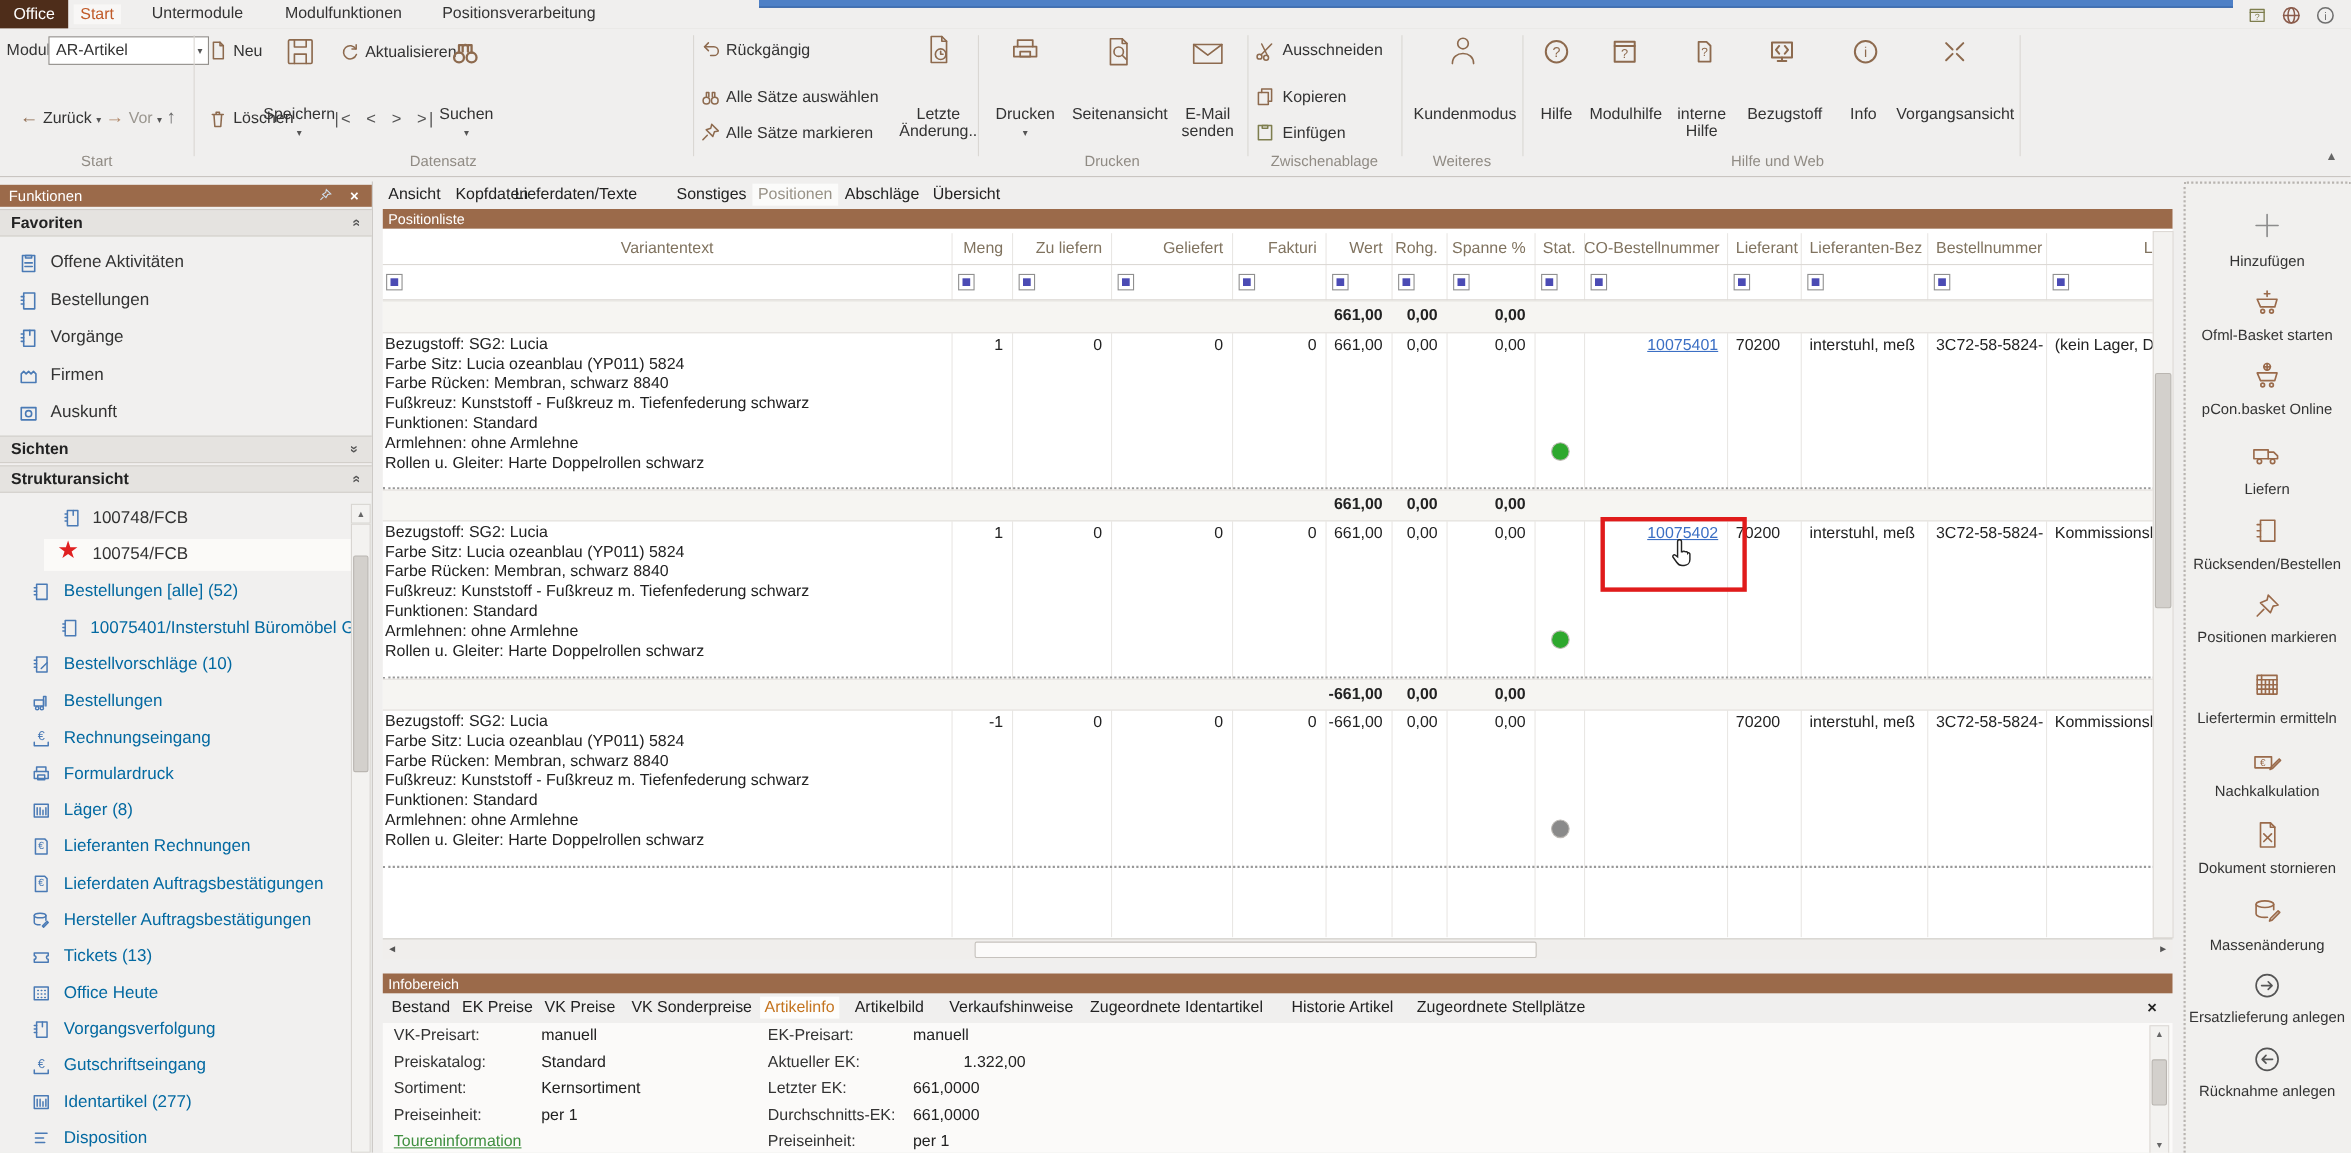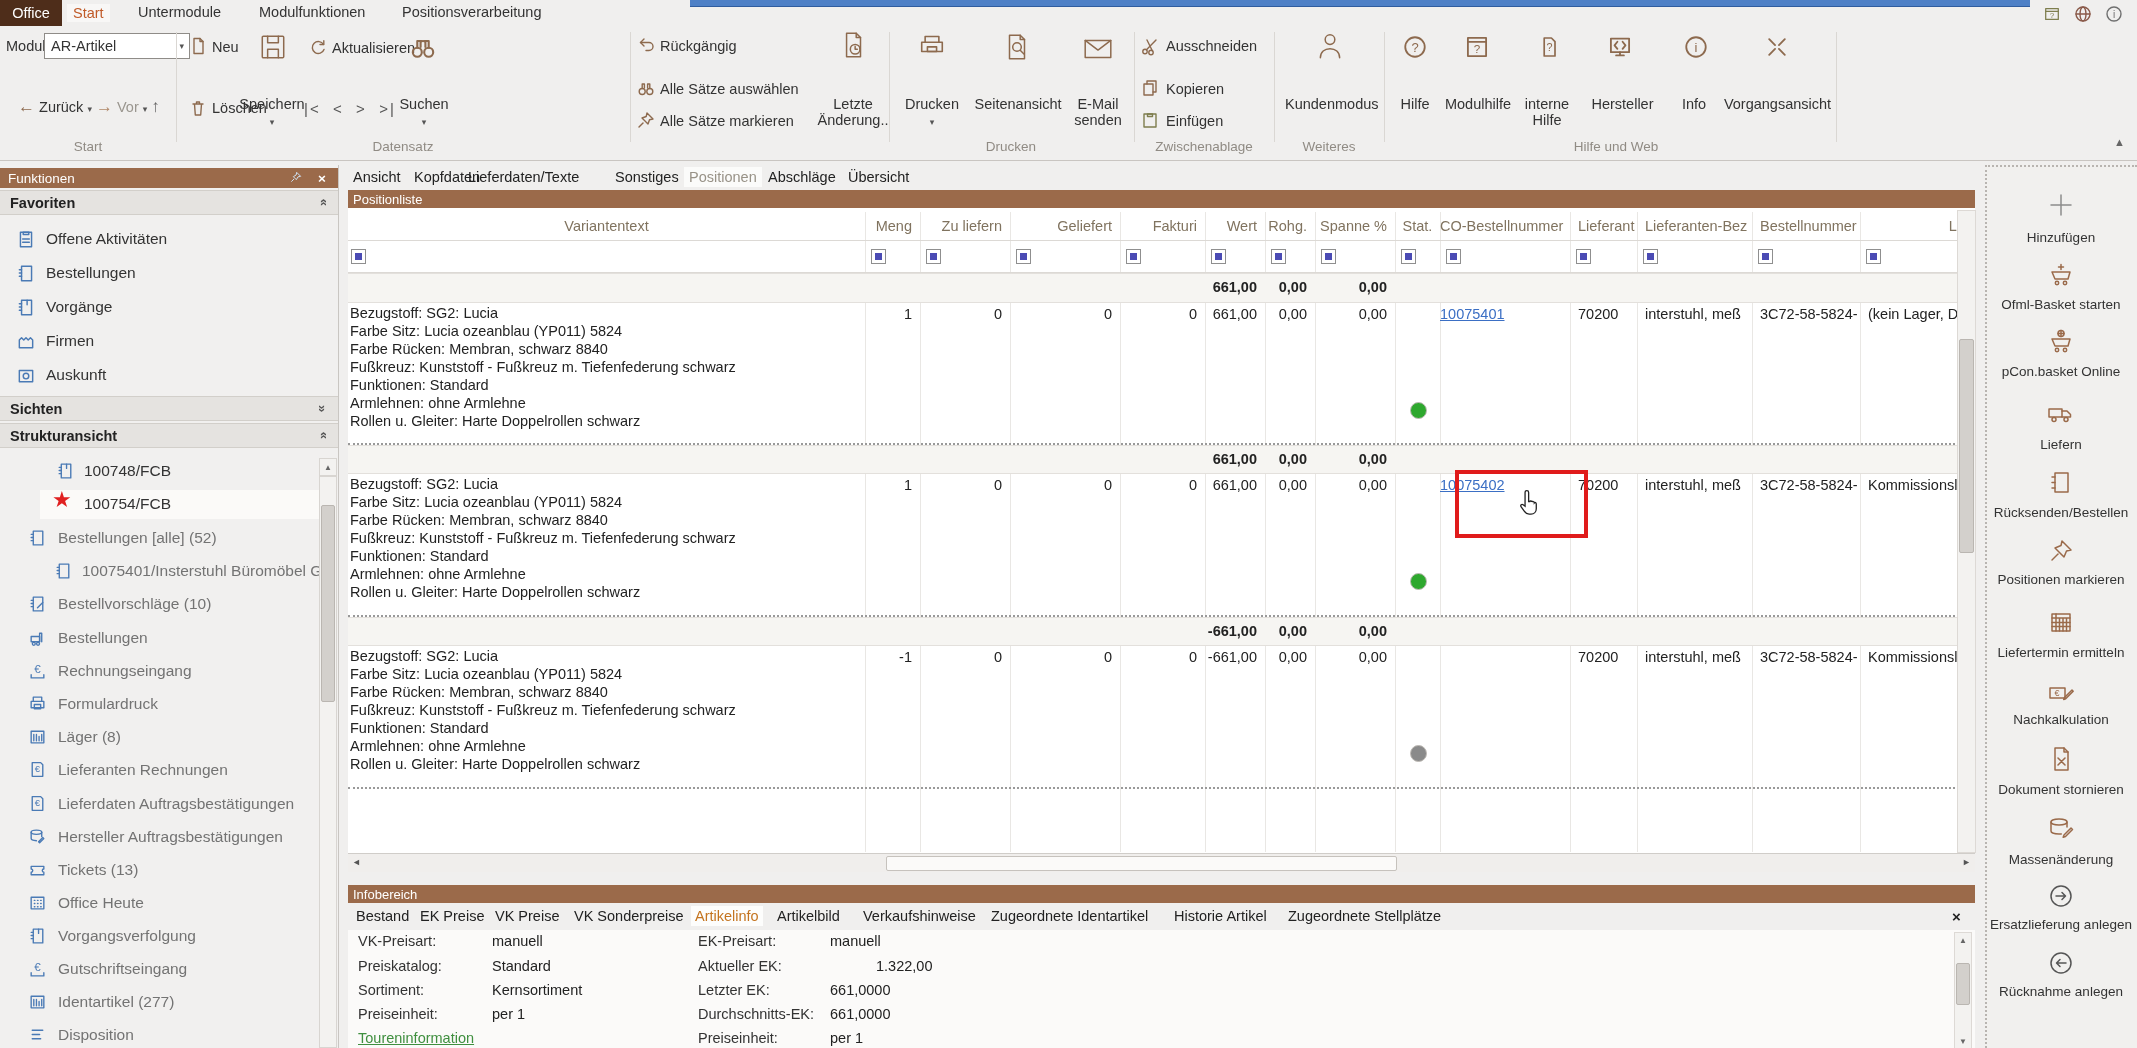--- a/index.html
+++ b/index.html
@@ -31,21 +31,21 @@
   
   .navpanel{left:0;top:165px;width:338px;height:883px;background:#f1f0ef;border-right:1px solid #c9c6c2}
   .navtitle{left:0;top:3px;width:338px;height:20px;background:#9b6a4a;color:#fff;font-size:13.5px;
             display:flex;align-items:center;padding-left:8px;box-sizing:border-box}
   .navsec{width:338px;height:25px;background:#e5e3e0;border-top:1px solid #d2cfca;border-bottom:1px solid #d2cfca;
           font-weight:bold;font-size:14.5px;color:#222;display:flex;align-items:center;padding-left:10px;box-sizing:border-box}
   .chev{position:absolute;right:12px;color:#555;font-size:13px}
   .rot-up{display:inline-block;transform:rotate(-90deg)}
   .rot-down{display:inline-block;transform:rotate(90deg)}
   .navitem{font-size:15.5px;color:#333}
-  .treeitem{font-size:15.5px;color:#737373}
+  .treeitem{font-size:15.5px;color:#0369a1}
   svg.nic{stroke:#4a7ab5;fill:none;stroke-width:1.3;stroke-linecap:round;stroke-linejoin:round}
   .navscroll{left:319px;width:16px;background:#f3f2f0;border:1px solid #d8d5d1}
   .scrollthumb{background:#d3d0cc;border:1px solid #bab6b1;border-radius:2px}
   .sbtn{font-size:8px;color:#666;text-align:center}
   
   .mtab{top:169px;font-size:14.5px;color:#222}
   .mtab.sel{color:#989287;background:#fbfbfa;padding:2px 5px;margin:-2px -5px}
   .brownbar{background:#9b6a4a;color:#fff;font-size:13px;display:flex;align-items:center;padding-left:5px;box-sizing:border-box}
   
   .tablebg{left:348px;top:208px;width:1627px;height:645px;background:#fff}
@@ -61,21 +61,21 @@
   .vartext span{display:block;white-space:nowrap}
   .t-col-var{left:2px;width:513px;text-align:left}
   .t-col-meng{left:517px;width:47px;text-align:right}
   .t-col-zl{left:572px;width:82px;text-align:right}
   .t-col-gel{left:662px;width:102px;text-align:right}
   .t-col-fak{left:772px;width:77px;text-align:right}
   .t-col-wert{left:857px;width:52px;text-align:right}
   .t-col-rohg{left:917px;width:42px;text-align:right}
   .t-col-spanne{left:967px;width:72px;text-align:right}
   .t-col-stat{left:1047px;width:45px;text-align:center}
-  .t-col-co{left:1092px;width:122px;}
+  .t-col-co{left:1092px;width:122px;text-align:right}
   .t-col-lief{left:1230px;width:60px;text-align:left}
   .t-col-bez{left:1297px;width:108px;text-align:left}
   .t-col-bestellnr{left:1412px;width:100px;text-align:left}
   .t-col-lager{left:1520px;width:105px;text-align:left;overflow:hidden}
   .link{color:#3b6fc4;text-decoration:underline;cursor:pointer}
   .fbox{position:absolute;top:249px;width:13px;height:13px;background:#fff;border:1px solid #8f8f8f}
   .fbox::after{content:"";position:absolute;left:3px;top:3px;width:7px;height:7px;background:#4b4bb4}
   .dot{position:absolute;left:1062px;top:101px;width:15px;height:15px;border-radius:50%}
   .dot.green{background:#2ea82e;border:1px solid #bdb9b4}
   .dot.gray{background:#8a8a8a;border:1px solid #bdb9b4}
@@ -311,21 +311,21 @@
 <div class="abs rbig" style="left:1512px;top:96px;width:70px">
   <span>interne</span><br><span>Hilfe</span>
 </div>
 <span class="abs" style="left:1606px;top:34px">
   <svg class="ric" width="28" height="26" viewBox="0 0 20 20">
       <rect x="3" y="3.5" width="14" height="10.5"></rect>
       <path d="M10 14v2.5M7 16.5h6"></path>
       <path d="M8 6L5.8 8.7 8 11.4M12 6l2.2 2.7-2.2 2.7"></path>
     </svg>
 </span>
-<div class="abs rbig" style="left:1575px;top:96px;width:95px">Hersteller</div>
+<div class="abs rbig" style="left:1575px;top:96px;width:95px">Bezugstoff</div>
 <span class="abs" style="left:1683px;top:34px">
   <svg class="ric" width="26" height="26" viewBox="0 0 20 20">
       <circle cx="10" cy="10" r="7.5"></circle>
       <text x="10" y="13.5" text-anchor="middle" font-size="10" fill="#8d6a4e">i</text>
     </svg>
 </span>
 <div class="abs rbig" style="left:1664px;top:96px;width:60px">Info</div>
 <span class="abs" style="left:1764px;top:34px">
   <svg class="ric" width="26" height="26" viewBox="0 0 20 20">
       <path d="M4 4l4.5 4.5M16 4l-4.5 4.5M4 16l4.5-4.5M16 16l-4.5-4.5"></path>

